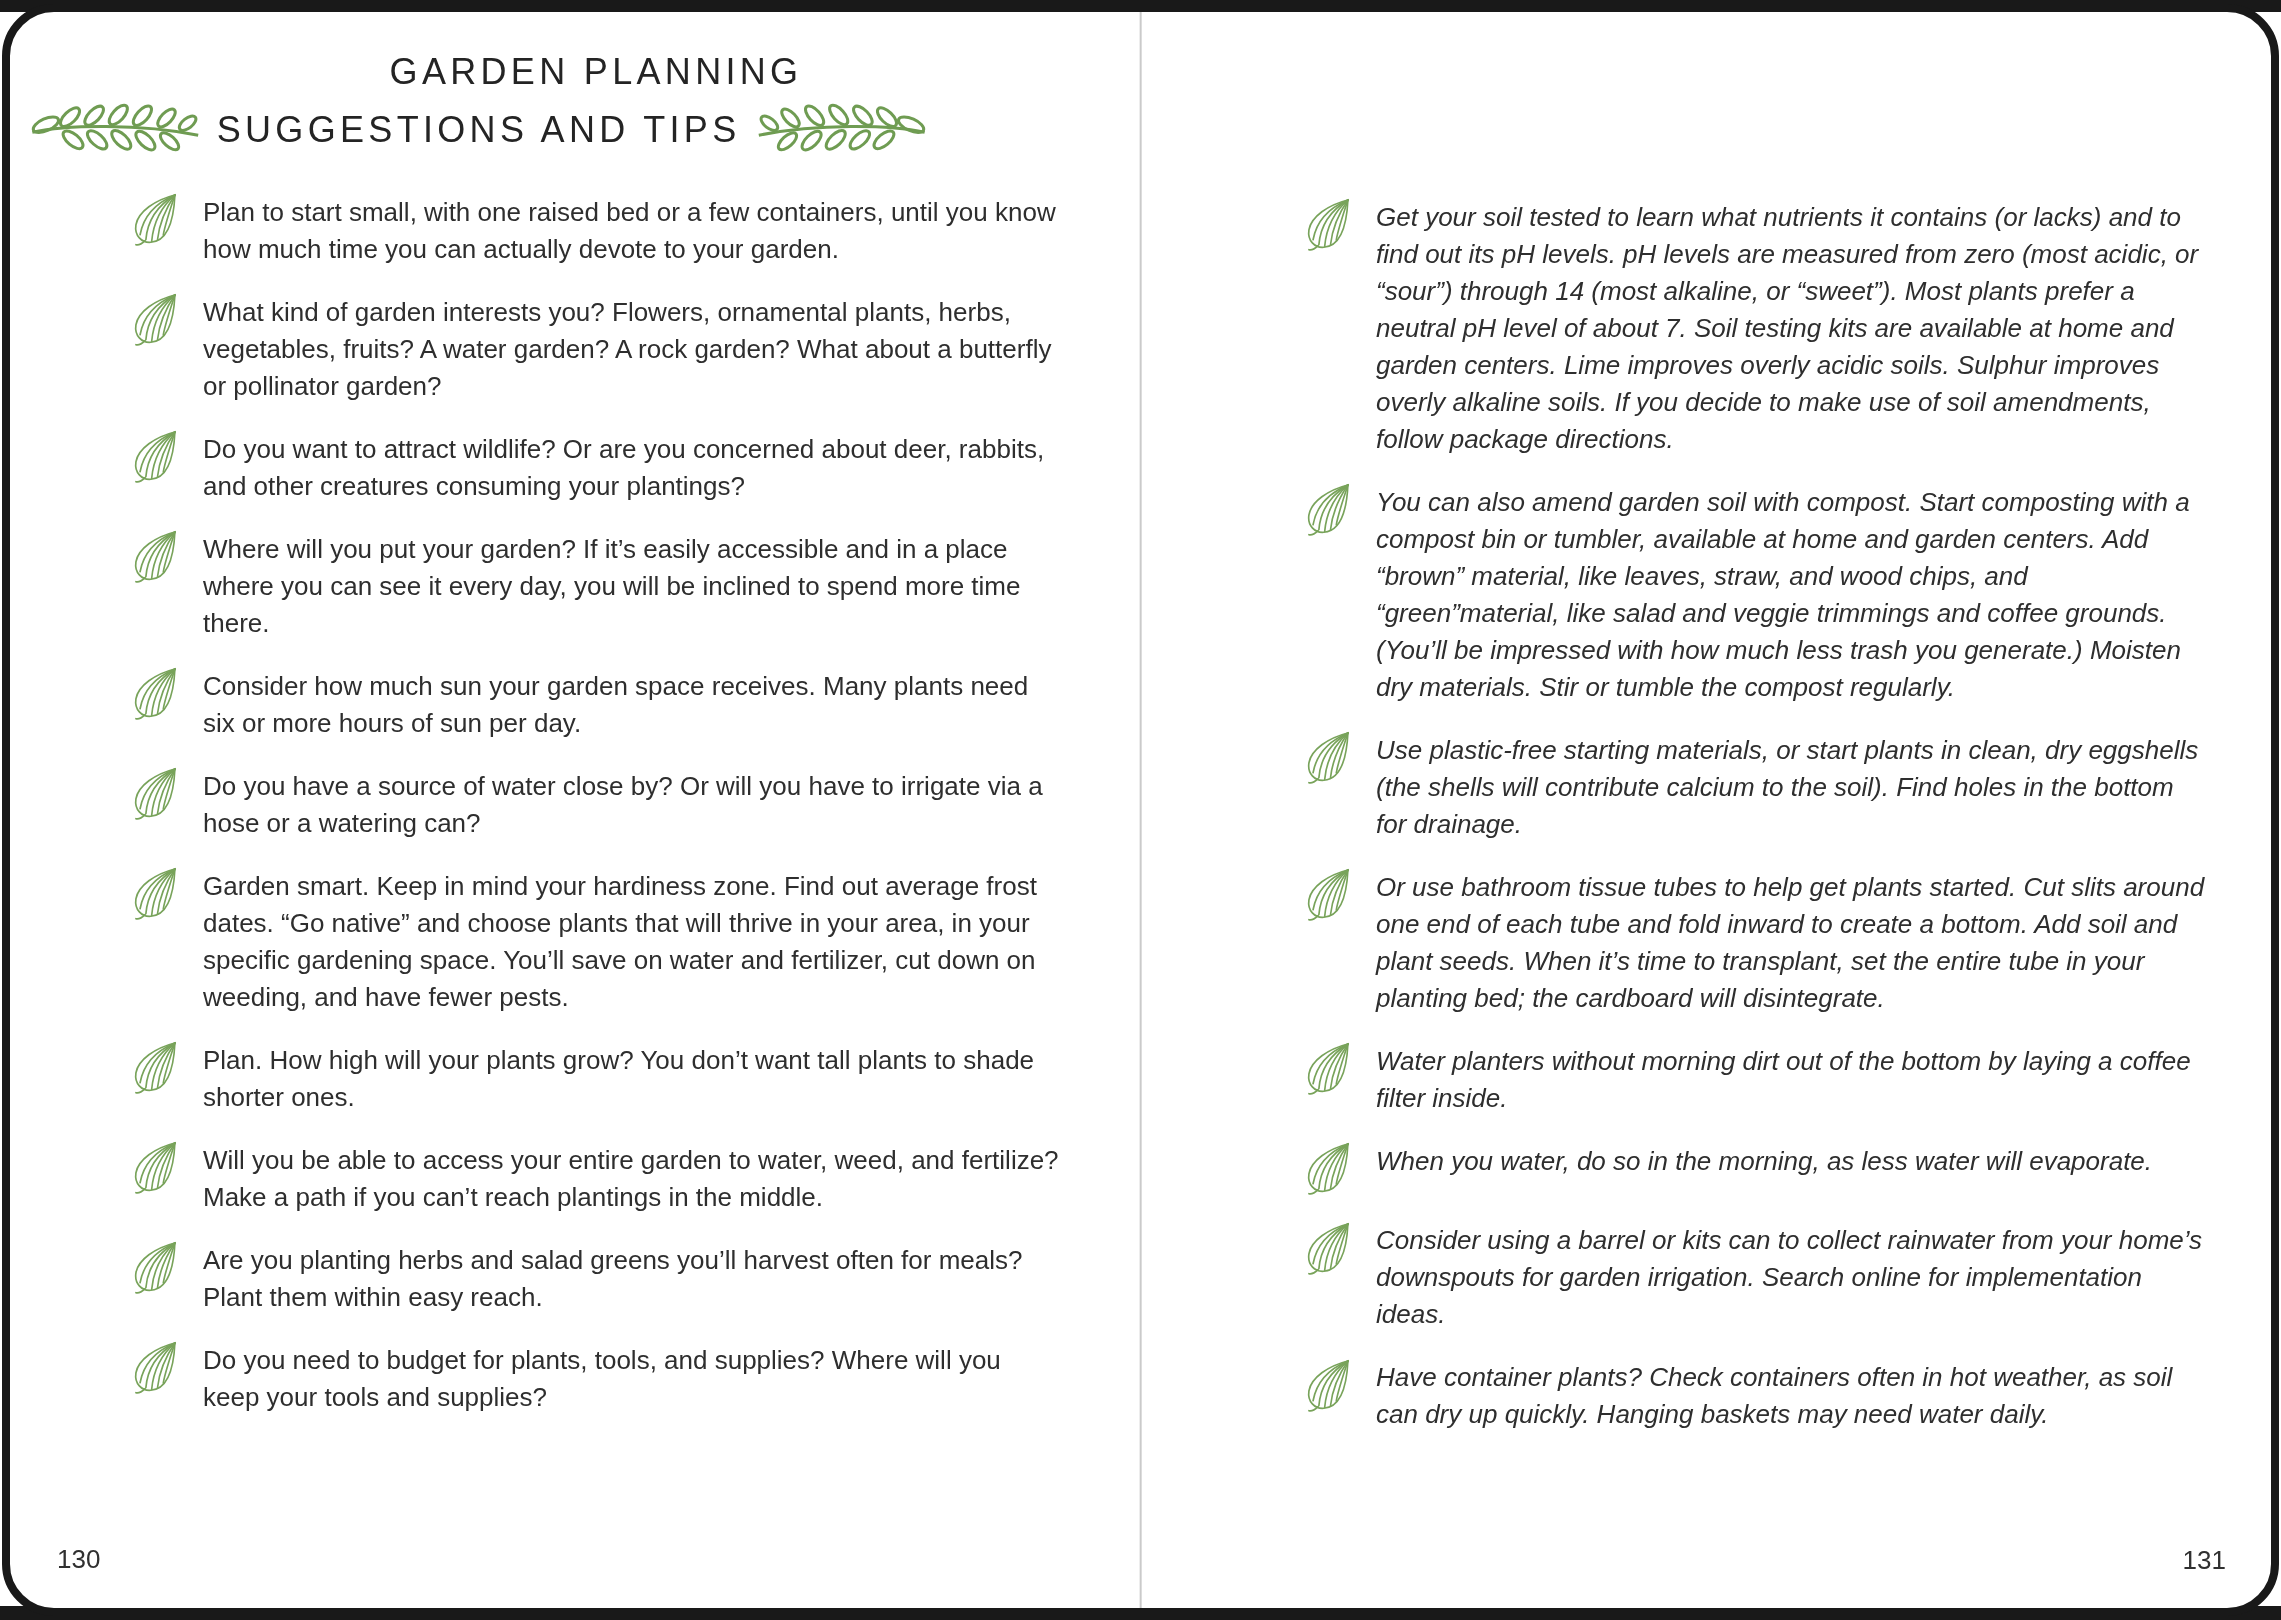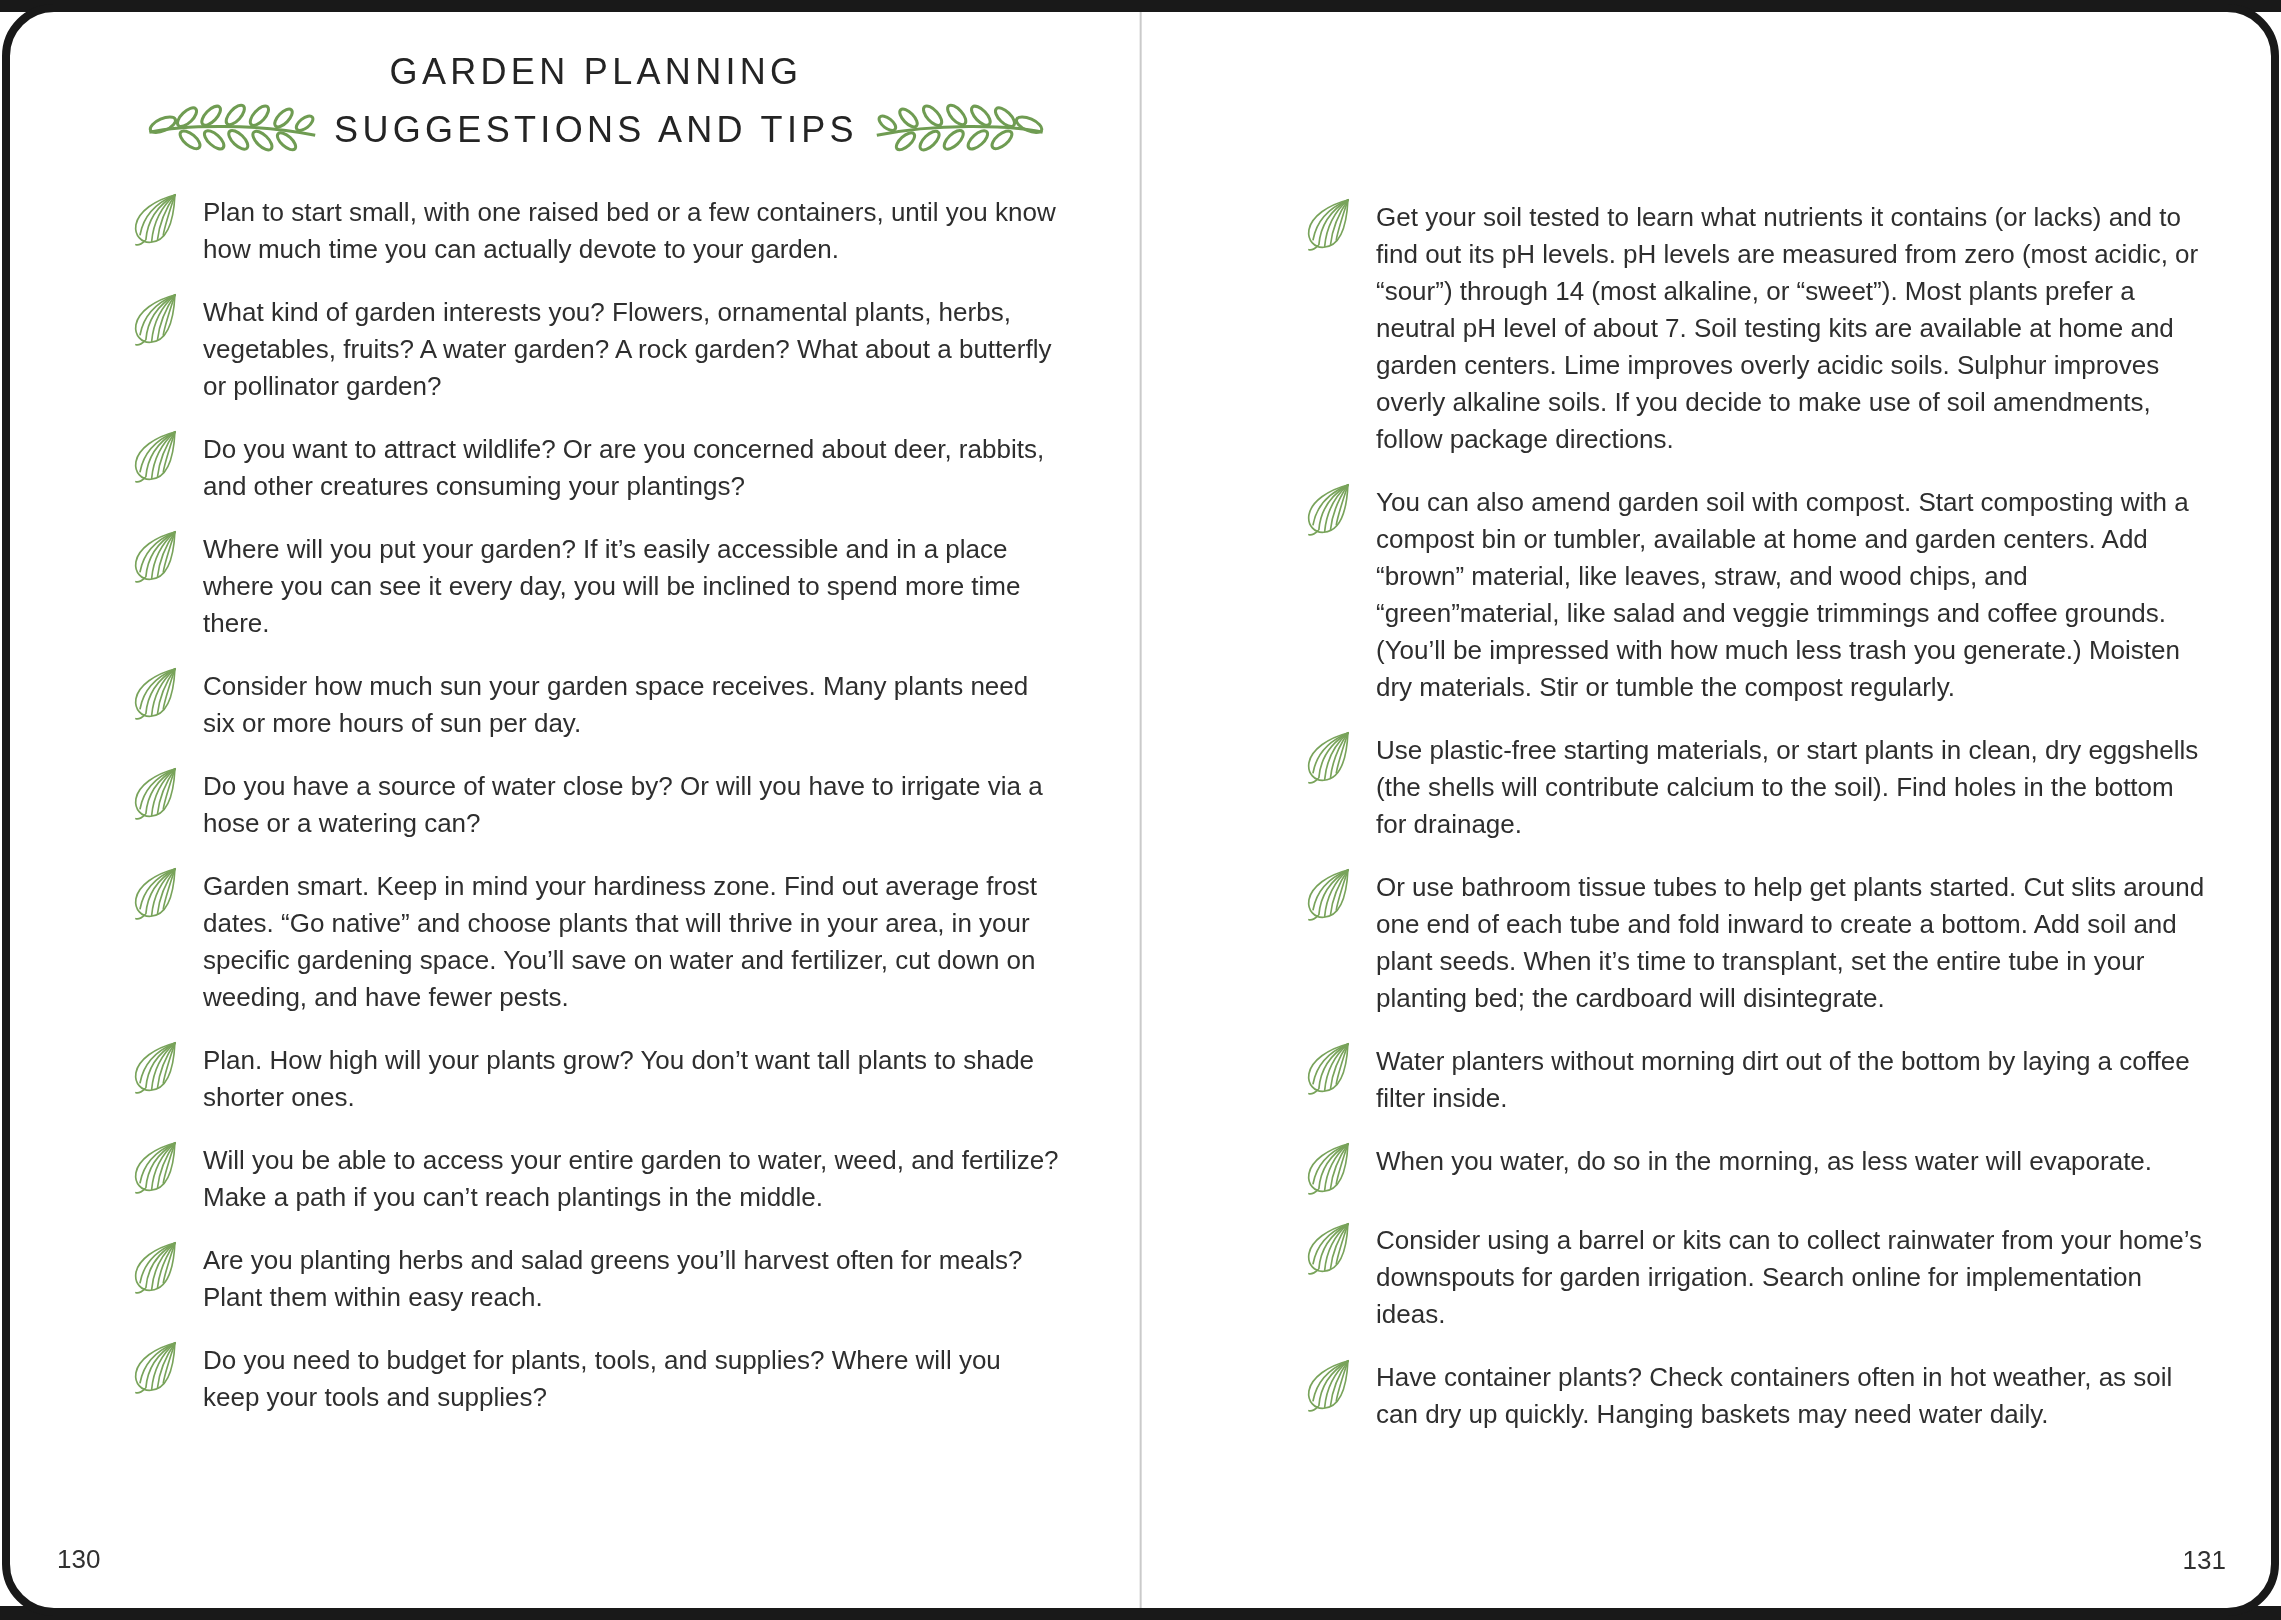--- a/index.html
+++ b/index.html
@@ -16,26 +16,26 @@
   .spread{
     position:absolute;left:1.8px;top:3.6px;right:1.8px;bottom:5.3px;
     border:8px solid #191919;border-radius:52px;background:#ffffff;
   }
   .gutter{
     position:absolute;left:50%;top:0;bottom:0;width:2.7px;
     background:#cacaca;transform:translateX(-50%);
   }
   
   .left-col{position:absolute;left:130px;top:48px;width:932px;}
-  .right-col{position:absolute;left:1303px;top:169px;width:905px;}
+  .right-col{position:absolute;left:1303px;top:169px;width:905px;font-style:italic;}
 
   
   .title{color:#242424;font-weight:normal;font-size:36px;letter-spacing:0.12em;line-height:1.32;}
   .title-line1{text-align:center;}
-  .title-line2{display:flex;align-items:center;justify-content:center;gap:10.7px;margin:0 -107px;}
+  .title-line2{display:flex;align-items:center;gap:10.7px;margin:0 -107px;}
   .branch{width:183px;height:68px;color:#6f9c52;flex:none;}
   .branch.flip{transform:scaleX(-1);}
 
   
   .items{margin-top:30px;}
   .item{display:flex;gap:23px;margin-bottom:26px;color:#2e2e2e;font-size:26px;line-height:37px;}
   .item:last-child{margin-bottom:0;}
   .onion{width:50px;height:56px;flex:none;margin-top:-2.7px;color:#78a35a;}
   .item-text{flex:1;}
 

